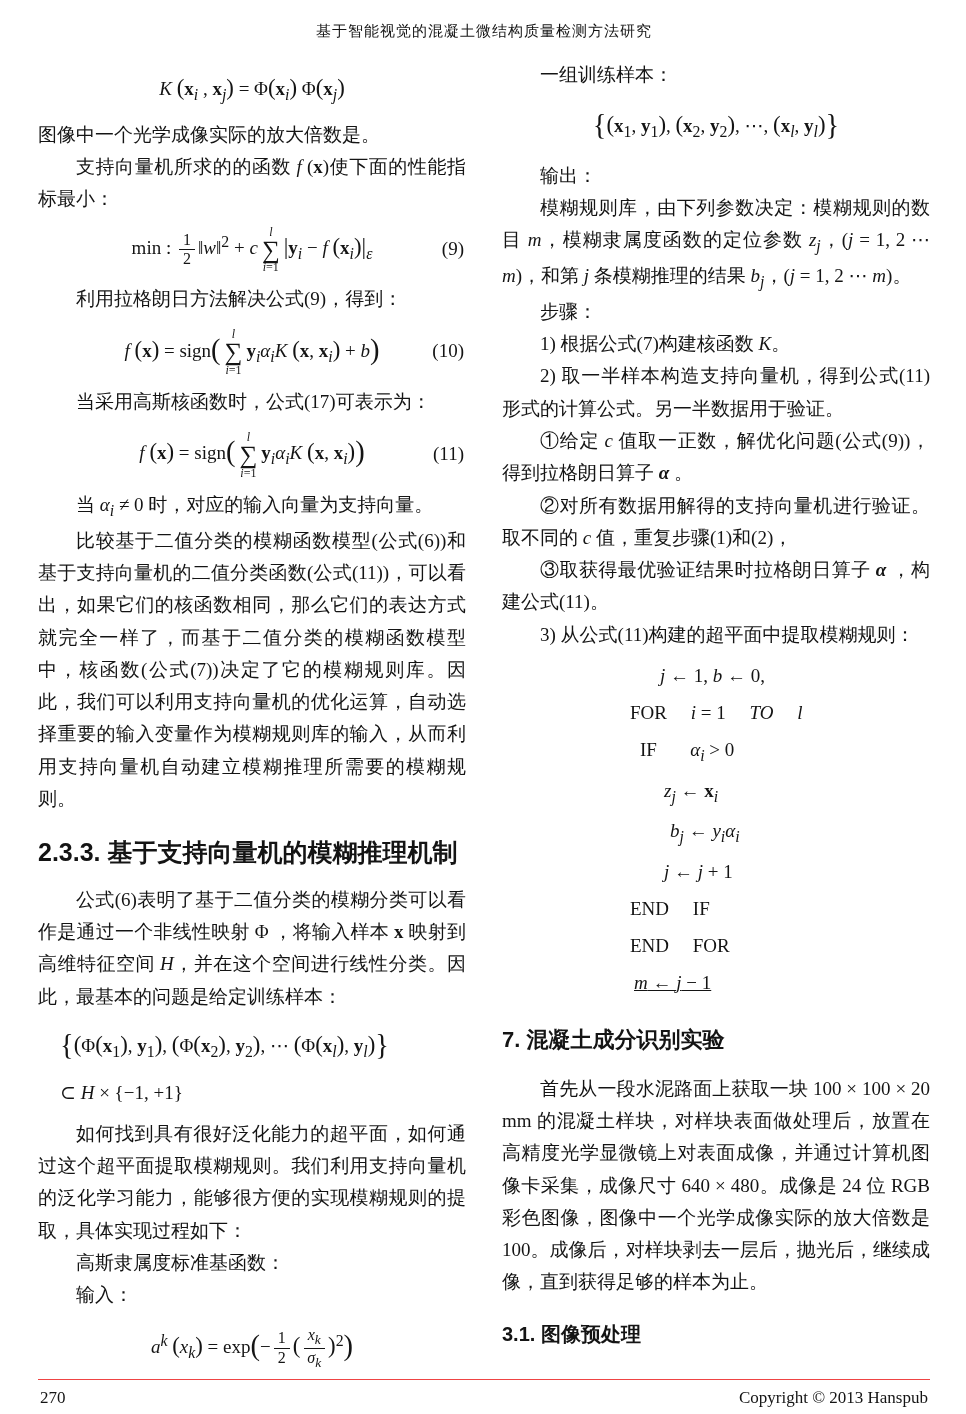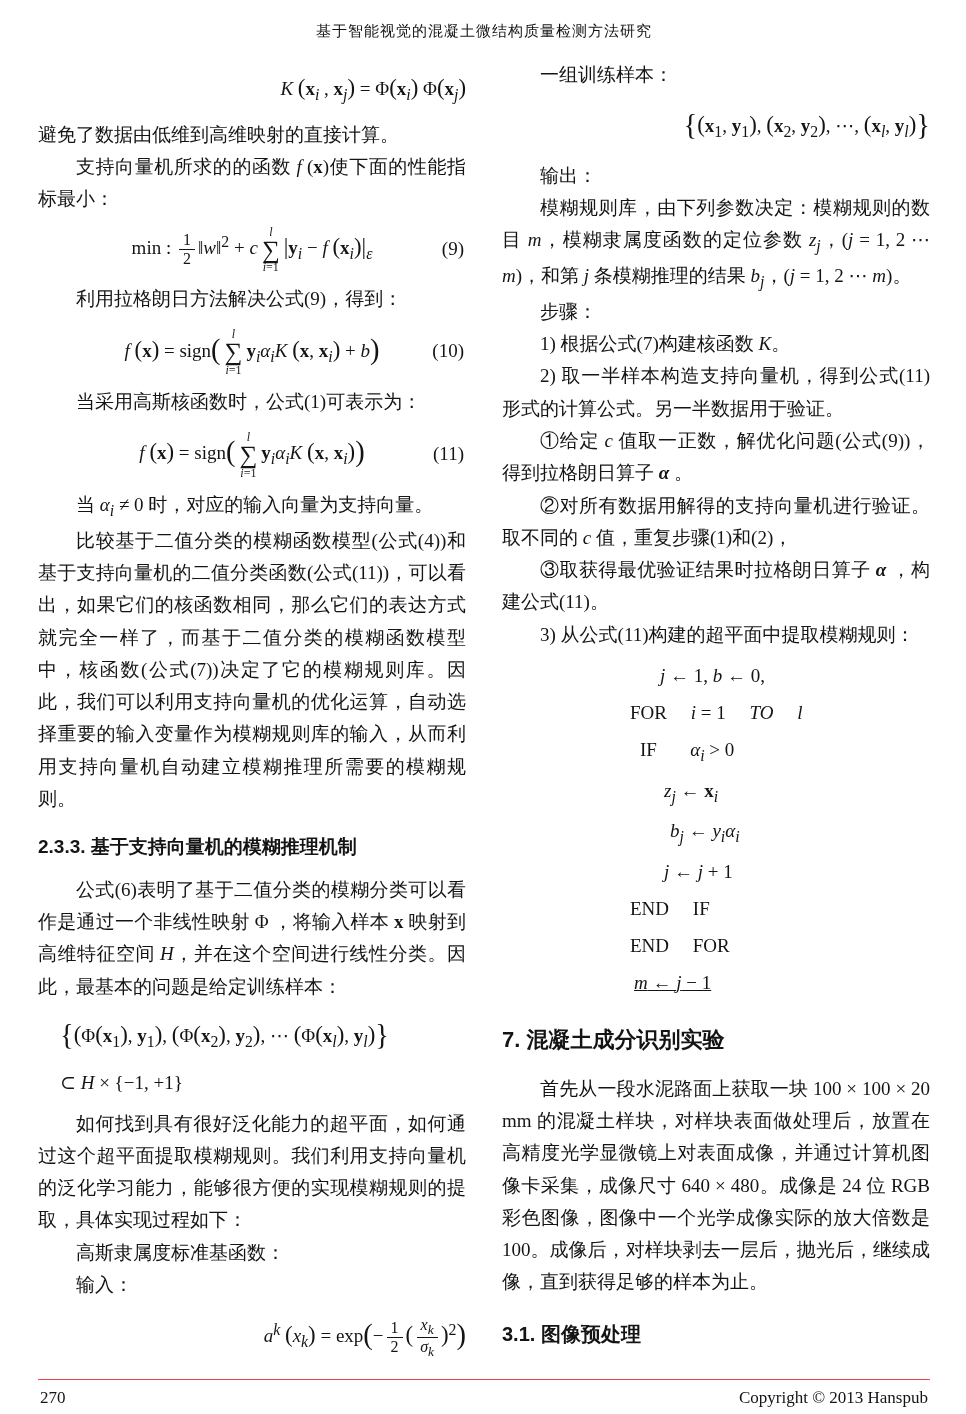--- a/index.html
+++ b/index.html
@@ -11,36 +11,36 @@
   }
   .header {
     text-align:center; font-size:15px; letter-spacing:1px;
     padding:6px 0 18px; flex:0 0 auto;
   }
   .main { flex:1 1 auto; display:flex; gap:36px; overflow:hidden; }
   .col { flex:1 1 0; font-size:19px; line-height:1.7; text-align:justify; }
   .col p { margin:0; text-indent:2em; }
   .col p.flush { text-indent:0; }
 
-  .eq { text-align:right; margin:10px 0; }
+  .eq { text-align:center; margin:10px 0; }
   .eq-row { position:relative; display:flex; align-items:center; justify-content:center; margin:10px 0; }
   .eq-no { position:absolute; right:2px; top:50%; transform:translateY(-50%); }
   .eq-left { text-align:left; margin:8px 0 8px 22px; }
 
   .frac { display:inline-flex; flex-direction:column; align-items:center; vertical-align:middle; line-height:1.15; font-size:16px; margin:0 3px; }
   .frac .num { border-bottom:1px solid #141414; padding:0 4px; }
   .frac .den { padding:0 4px; }
   .sum { display:inline-flex; flex-direction:column; align-items:center; vertical-align:middle; line-height:1; margin:0 4px; }
   .sum .t { font-size:12px; font-style:italic; }
   .sum .s { font-size:25px; line-height:0.95; }
   .sum .b { font-size:12px; }
   .lrg { font-size:120%; }
   .xl  { font-size:150%; vertical-align:-2px; }
 
-  .h-sub  { font-family:"Liberation Sans","DejaVu Sans",sans-serif; font-weight:700; font-size:19px; margin:16px 0 10px; text-align:left; }
+  .h-sub  { font-family:"Liberation Sans","DejaVu Sans",sans-serif; font-weight:700; font-size:25px; margin:16px 0 10px; text-align:left; }
   .h-sec  { font-family:"Liberation Sans","DejaVu Sans",sans-serif; font-weight:700; font-size:22px; margin:20px 0 14px; text-align:left; }
   .h-sub2 { font-family:"Liberation Sans","DejaVu Sans",sans-serif; font-weight:700; font-size:20px; margin:18px 0 12px; text-align:left; }
 
   .code { margin:6px 0 10px; text-align:left; }
   .code > div { line-height:1.95; }
   .code > div:nth-child(1){margin-left:158px;}
   .code > div:nth-child(2){margin-left:128px;}
   .code > div:nth-child(3){margin-left:138px;}
   .code > div:nth-child(4){margin-left:162px;}
   .code > div:nth-child(5){margin-left:168px;}
@@ -58,21 +58,21 @@
 <body>
 
 <div class="page">
 
   <div class="header">基于智能视觉的混凝土微结构质量检测方法研究</div>
 
   <div class="main">
 
     <div class="col">
       <div class="eq"><i>K</i> <span class="lrg">(</span><b>x</b><sub><i>i</i></sub> , <b>x</b><sub><i>j</i></sub><span class="lrg">)</span> = Φ<span class="lrg">(</span><b>x</b><sub><i>i</i></sub><span class="lrg">)</span> Φ<span class="lrg">(</span><b>x</b><sub><i>j</i></sub><span class="lrg">)</span></div>
-      <p class="flush">避免了数据由低维到高维映射的直接计算。</p>
+      <p class="flush">图像中一个光学成像实际的放大倍数是。</p>
       <p>支持向量机所求的的函数 <i>f</i> (<b>x</b>)使下面的性能指标最小：</p>
       <div class="eq-row">
         <span>min : <span class="frac">
               <span class="num">1</span>
               <span class="den">2</span>
             </span>‖<i>w</i>‖<sup>2</sup> + <i>c</i><span class="sum">
               <span class="t">l</span>
               <span class="s">∑</span>
               <span class="b"><i>i</i>=1</span>
             </span><span class="lrg">|</span><b>y</b><sub><i>i</i></sub> − <i>f</i> <span class="lrg">(</span><b>x</b><sub><i>i</i></sub><span class="lrg">)</span><span class="lrg">|</span><sub><i>ε</i></sub></span>
@@ -80,31 +80,31 @@
       </div>
       <p>利用拉格朗日方法解决公式(9)，得到：</p>
       <div class="eq-row">
         <span><i>f</i> <span class="lrg">(</span><b>x</b><span class="lrg">)</span> = sign<span class="xl">(</span><span class="sum">
               <span class="t">l</span>
               <span class="s">∑</span>
               <span class="b"><i>i</i>=1</span>
             </span><b>y</b><sub><i>i</i></sub><i>α</i><sub><i>i</i></sub><i>K</i> <span class="lrg">(</span><b>x</b>, <b>x</b><sub><i>i</i></sub><span class="lrg">)</span> + <i>b</i><span class="xl">)</span></span>
         <span class="eq-no">(10)</span>
       </div>
-      <p>当采用高斯核函数时，公式(1)可表示为：</p>
+      <p>当采用高斯核函数时，公式(17)可表示为：</p>
       <div class="eq-row">
         <span><i>f</i> <span class="lrg">(</span><b>x</b><span class="lrg">)</span> = sign<span class="xl">(</span><span class="sum">
               <span class="t">l</span>
               <span class="s">∑</span>
               <span class="b"><i>i</i>=1</span>
             </span><b>y</b><sub><i>i</i></sub><i>α</i><sub><i>i</i></sub><i>K</i> <span class="lrg">(</span><b>x</b>, <b>x</b><sub><i>i</i></sub><span class="lrg">)</span><span class="xl">)</span></span>
         <span class="eq-no">(11)</span>
       </div>
       <p>当 <i>α</i><sub><i>i</i></sub> ≠ 0 时，对应的输入向量为支持向量。</p>
-      <p>比较基于二值分类的模糊函数模型(公式(4))和基于支持向量机的二值分类函数(公式(11))，可以看出，如果它们的核函数相同，那么它们的表达方式就完全一样了，而基于二值分类的模糊函数模型中，核函数(公式(7))决定了它的模糊规则库。因此，我们可以利用支持向量机的优化运算，自动选择重要的输入变量作为模糊规则库的输入，从而利用支持向量机自动建立模糊推理所需要的模糊规则。</p>
+      <p>比较基于二值分类的模糊函数模型(公式(6))和基于支持向量机的二值分类函数(公式(11))，可以看出，如果它们的核函数相同，那么它们的表达方式就完全一样了，而基于二值分类的模糊函数模型中，核函数(公式(7))决定了它的模糊规则库。因此，我们可以利用支持向量机的优化运算，自动选择重要的输入变量作为模糊规则库的输入，从而利用支持向量机自动建立模糊推理所需要的模糊规则。</p>
       <div class="h-sub">2.3.3. 基于支持向量机的模糊推理机制</div>
       <p>公式(6)表明了基于二值分类的模糊分类可以看作是通过一个非线性映射 Φ ，将输入样本 <b>x</b> 映射到高维特征空间 <i>H</i>，并在这个空间进行线性分类。因此，最基本的问题是给定训练样本：</p>
       <div class="eq-left"><span class="xl">{</span><span class="lrg">(</span>Φ<span class="lrg">(</span><b>x</b><sub>1</sub><span class="lrg">)</span>, <b>y</b><sub>1</sub><span class="lrg">)</span>, <span class="lrg">(</span>Φ<span class="lrg">(</span><b>x</b><sub>2</sub><span class="lrg">)</span>, <b>y</b><sub>2</sub><span class="lrg">)</span>, ⋯ <span class="lrg">(</span>Φ<span class="lrg">(</span><b>x</b><sub><i>l</i></sub><span class="lrg">)</span>, <b>y</b><sub><i>l</i></sub><span class="lrg">)</span><span class="xl">}</span></div>
       <div class="eq-left">⊂ <i>H</i> × {−1, +1}</div>
       <p>如何找到具有很好泛化能力的超平面，如何通过这个超平面提取模糊规则。我们利用支持向量机的泛化学习能力，能够很方便的实现模糊规则的提取，具体实现过程如下：</p>
       <p>高斯隶属度标准基函数：</p>
       <p>输入：</p>
       <div class="eq"><i>a</i><sup><i>k</i></sup> <span class="lrg">(</span><i>x</i><sub><i>k</i></sub><span class="lrg">)</span> = exp<span class="xl">(</span>−<span class="frac">
             <span class="num">1</span>
             <span class="den">2</span>

